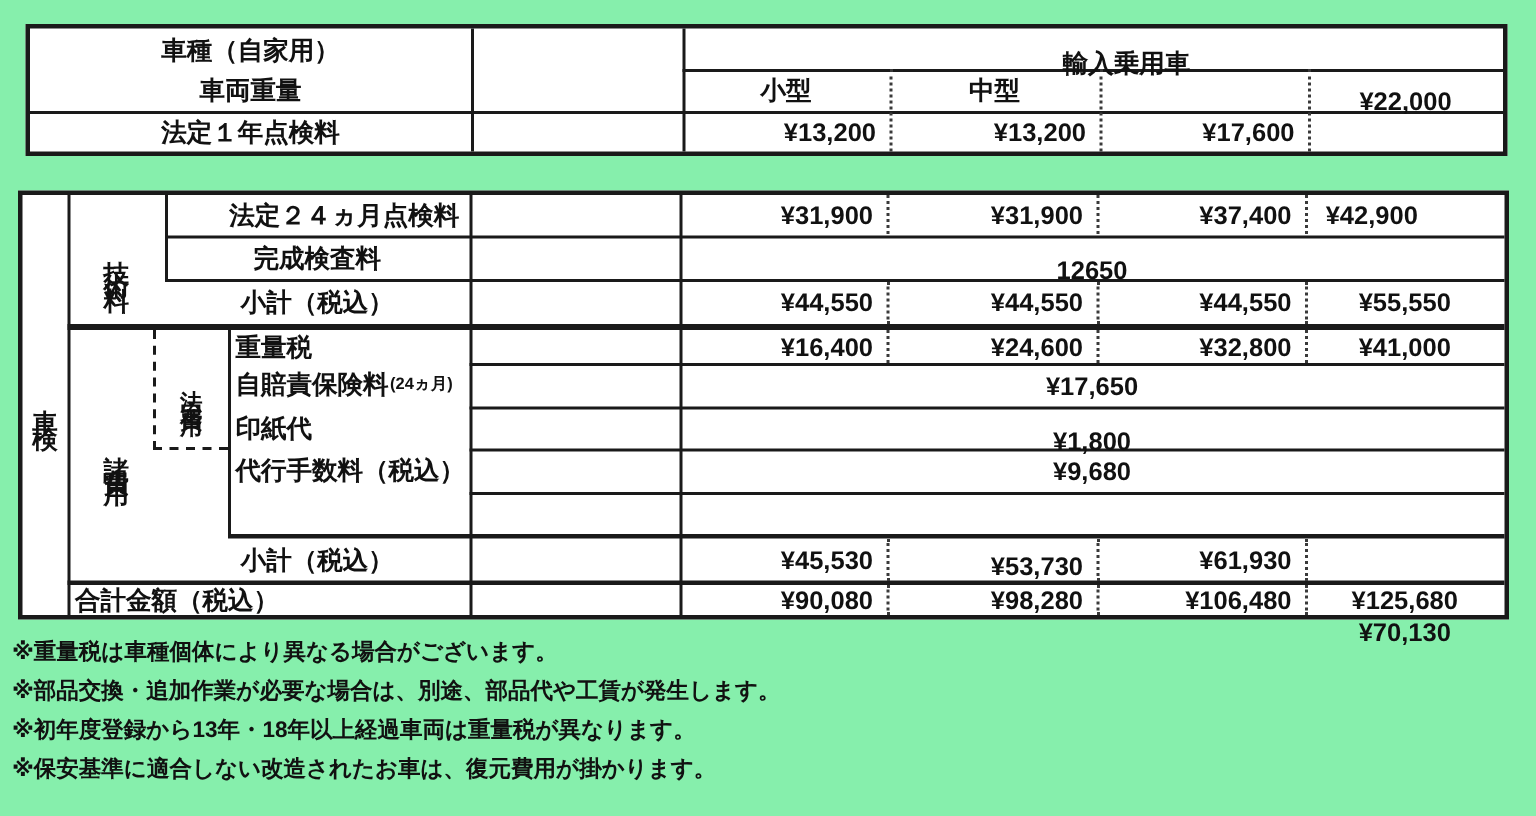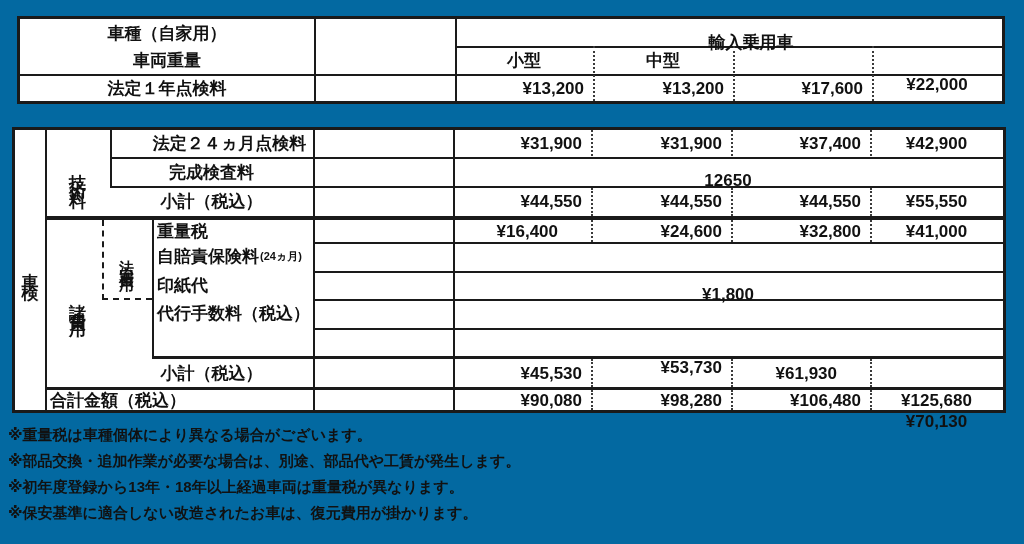--- a/index.html
+++ b/index.html
@@ -1,16 +1,16 @@
 <!DOCTYPE html>
 <html><head>
 <meta charset="utf-8">
 <style>
   html,body{margin:0;padding:0;background:#fff;}
-  .canvas{position:relative;width:1024px;height:544px;background:#0369a1;overflow:hidden;
+  .canvas{position:relative;width:1024px;height:544px;background:#86efac;overflow:hidden;
           font-family:"Liberation Sans","DejaVu Sans",sans-serif;color:#111;}
   .tbl{position:absolute;border:3px solid #1a1a1a;box-sizing:border-box;background:#fff;}
   .t1{left:17px;top:16px;width:988px;height:88px;}
   .t2{left:12px;top:127px;width:994px;height:286px;}
   .c{position:absolute;display:flex;align-items:center;font-weight:700;font-size:17px;
      white-space:nowrap;box-sizing:border-box;line-height:1;}
   .ctr{justify-content:center;}
   .rt{justify-content:flex-end;padding-right:9px;}
   .lt{justify-content:flex-start;}
   .vert{writing-mode:vertical-rl;text-orientation:upright;justify-content:center;letter-spacing:11px;}
@@ -44,21 +44,21 @@
 
     <div class="c ctr" style="left:0;top:0;width:294px;height:28px;">車種（自家用）</div>
     <div class="c ctr" style="left:0;top:28px;width:294px;height:27px;">車両重量</div>
     <div class="c ctr" style="left:435px;top:0;width:547px;height:46px;padding-left:45px;">輸入乗用車</div>
     <div class="c ctr" style="left:435px;top:28px;width:138px;height:27px;">小型</div>
     <div class="c ctr" style="left:573px;top:28px;width:140px;height:27px;">中型</div>
     <div class="c ctr" style="left:0;top:56px;width:294px;height:26px;">法定１年点検料</div>
     <div class="c rt" style="left:435px;top:56px;width:138px;height:26px;">¥13,200</div>
     <div class="c rt" style="left:573px;top:56px;width:140px;height:26px;">¥13,200</div>
     <div class="c rt" style="left:713px;top:56px;width:139px;height:26px;">¥17,600</div>
-    <div class="c ctr" style="left:852px;top:56px;width:130px;height:18px;">¥22,000</div>
+    <div class="c ctr" style="left:852px;top:39px;width:130px;height:18px;">¥22,000</div>
   </div>
 
   <div class="tbl t2">
 
     <div class="vl" style="left:30px;top:0;height:280px;"></div>
     <div class="vl" style="left:95px;top:0;height:58px;"></div>
     <div class="vl" style="left:137px;top:90px;height:136px;"></div>
     <div class="vl" style="left:298px;top:0;height:280px;"></div>
     <div class="vl" style="left:438px;top:0;height:280px;"></div>
 
@@ -93,49 +93,51 @@
 
     <div class="c vert" style="left:0;top:0;width:30px;height:280px;">車検</div>
     <div class="c vert vert2" style="left:30px;top:0;width:65px;height:86px;">技術料</div>
     <div class="c vert vert2" style="left:30px;top:90px;width:65px;height:167px;">諸費用</div>
     <div class="c vert vsmall" style="left:87px;top:90px;width:50px;height:80px;">法定費用</div>
 
     <div class="c ctr" style="left:95px;top:0;width:203px;height:27px;padding-left:36px;">法定２４ヵ月点検料</div>
     <div class="c rt" style="left:438px;top:0;width:138px;height:27px;">¥31,900</div>
     <div class="c rt" style="left:576px;top:0;width:140px;height:27px;">¥31,900</div>
     <div class="c rt" style="left:716px;top:0;width:139px;height:27px;">¥37,400</div>
-    <div class="c ctr" style="left:855px;top:0;width:133px;height:27px;">¥42,900</div>
+    <div class="c ctr" style="left:833px;top:0;width:133px;height:27px;">¥42,900</div>
 
     <div class="c ctr" style="left:95px;top:28px;width:203px;height:28px;">完成検査料</div>
     <div class="c ctr" style="left:438px;top:28px;width:550px;height:44px;">12650</div>
 
     <div class="c ctr" style="left:95px;top:57px;width:203px;height:28px;">小計（税込）</div>
     <div class="c rt" style="left:438px;top:57px;width:138px;height:28px;">¥44,550</div>
     <div class="c rt" style="left:576px;top:57px;width:140px;height:28px;">¥44,550</div>
     <div class="c rt" style="left:716px;top:57px;width:139px;height:28px;">¥44,550</div>
     <div class="c ctr" style="left:855px;top:57px;width:133px;height:28px;">¥55,550</div>
 
     <div class="c lt" style="left:142px;top:90px;width:156px;height:22px;">重量税</div>
     <div class="c lt" style="left:142px;top:112px;width:156px;height:29px;">
       <span>自賠責保険料</span>
         <span class="sfx">(24ヵ月)</span>
     </div>
     <div class="c lt" style="left:142px;top:141px;width:156px;height:28px;">印紙代</div>
     <div class="c lt" style="left:142px;top:169px;width:156px;height:29px;">代行手数料（税込）</div>
 
-    <div class="c rt" style="left:414px;top:90px;width:138px;height:22px;">¥16,400</div>
+    <div class="c rt" style="left:438px;top:90px;width:138px;height:22px;">¥16,400</div>
     <div class="c rt" style="left:576px;top:90px;width:140px;height:22px;">¥24,600</div>
     <div class="c rt" style="left:716px;top:90px;width:139px;height:22px;">¥32,800</div>
     <div class="c ctr" style="left:855px;top:90px;width:133px;height:22px;">¥41,000</div>
+    <div class="c ctr" style="left:438px;top:113px;width:550px;height:28px;">¥17,650</div>
     <div class="c ctr" style="left:438px;top:142px;width:550px;height:44px;">¥1,800</div>
+    <div class="c ctr" style="left:438px;top:170px;width:550px;height:28px;">¥9,680</div>
 
     <div class="c ctr" style="left:95px;top:229px;width:203px;height:28px;">小計（税込）</div>
     <div class="c rt" style="left:438px;top:229px;width:138px;height:28px;">¥45,530</div>
-    <div class="c rt" style="left:576px;top:229px;width:140px;height:16px;">¥53,730</div>
-    <div class="c rt" style="left:692px;top:229px;width:139px;height:28px;">¥61,930</div>
+    <div class="c rt" style="left:576px;top:239px;width:140px;height:16px;">¥53,730</div>
+    <div class="c rt" style="left:716px;top:229px;width:139px;height:28px;">¥61,930</div>
     <div class="c ctr" style="left:855px;top:229px;width:133px;height:28px;margin-top:48px;">¥70,130</div>
 
     <div class="c lt" style="left:35px;top:260px;width:263px;height:20px;">合計金額（税込）</div>
     <div class="c rt" style="left:438px;top:260px;width:138px;height:20px;">¥90,080</div>
     <div class="c rt" style="left:576px;top:260px;width:140px;height:20px;">¥98,280</div>
     <div class="c rt" style="left:716px;top:260px;width:139px;height:20px;">¥106,480</div>
     <div class="c ctr" style="left:855px;top:260px;width:133px;height:20px;">¥125,680</div>
   </div>
 
   <div class="notes">

